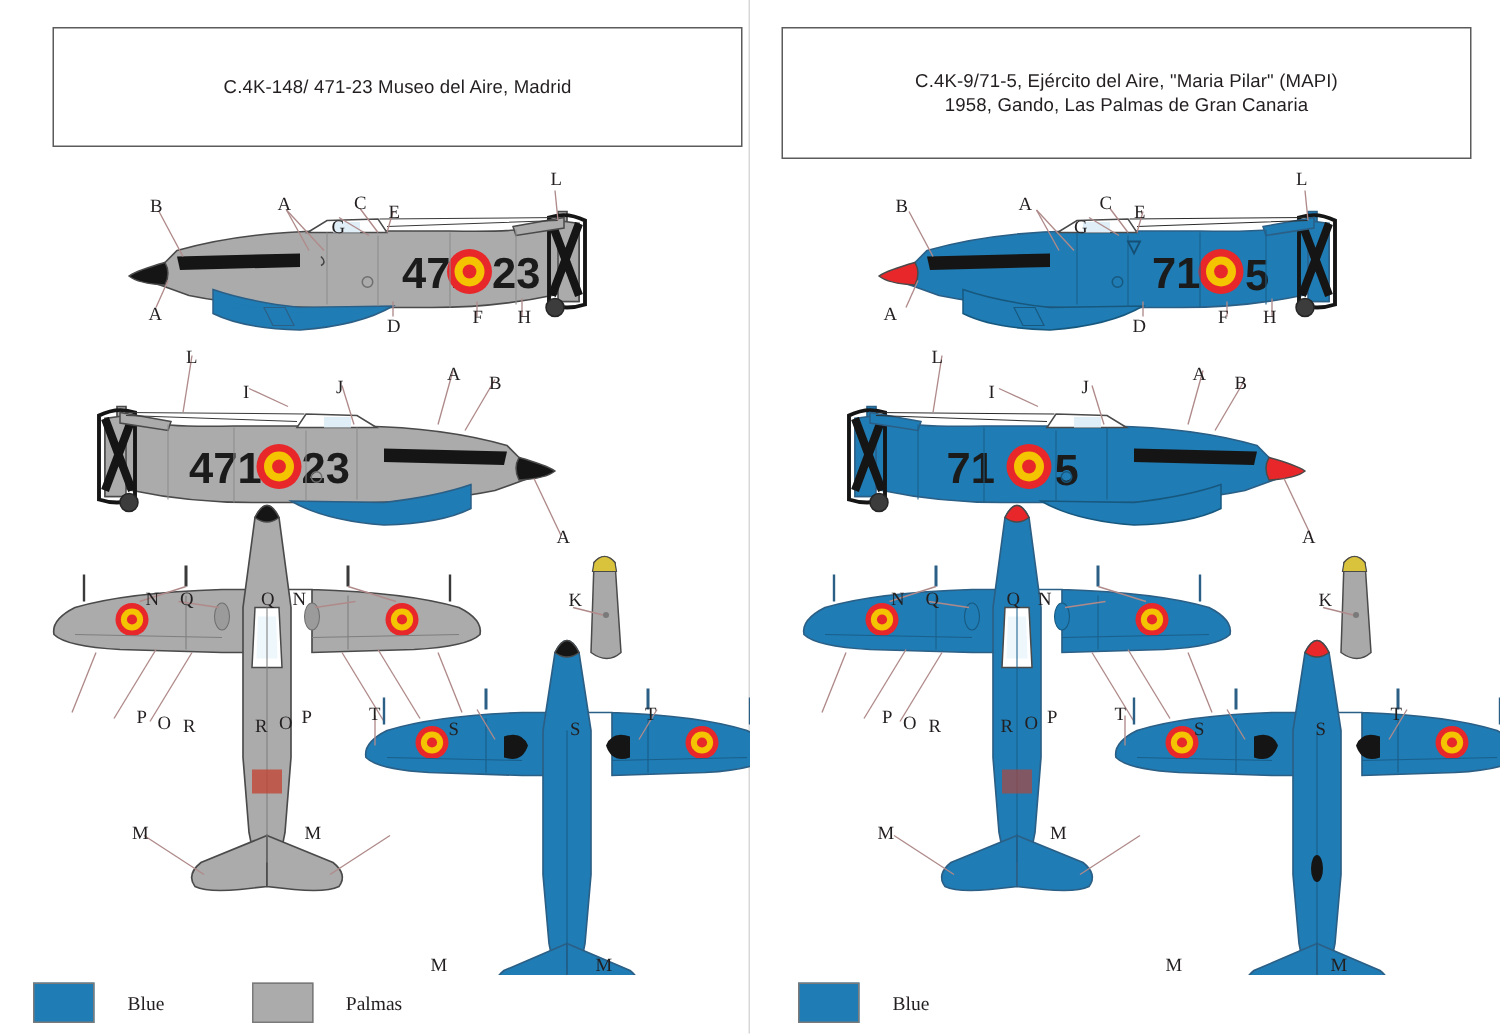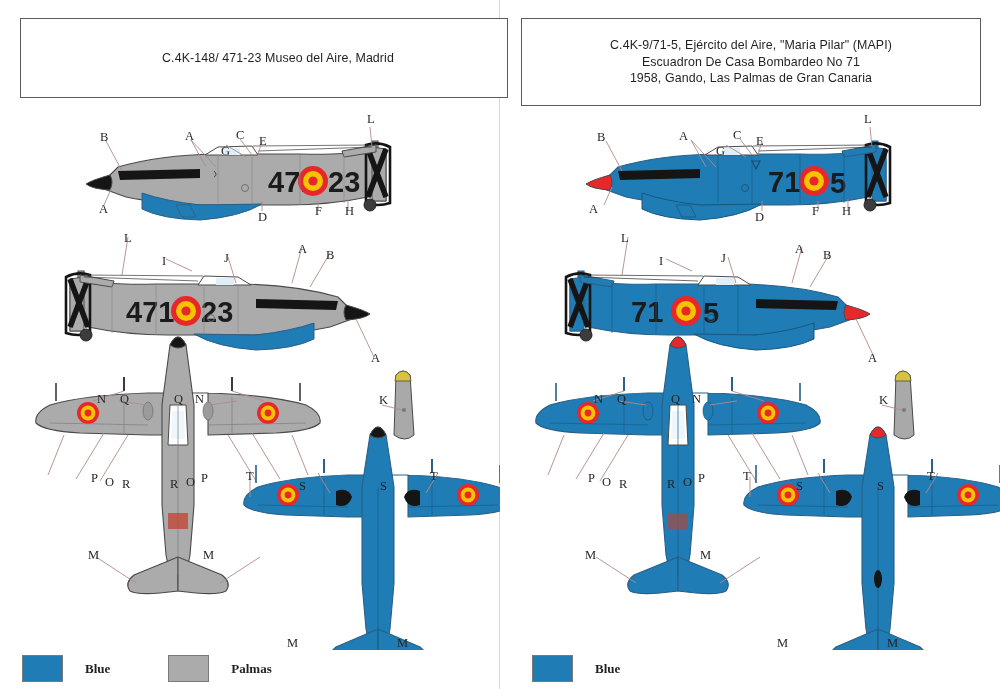--- a/index.html
+++ b/index.html
@@ -5,28 +5,28 @@
 <style>
   html,body{margin:0;padding:0;background:#ffffff;}
   body{width:1000px;height:689px;font-family:"Liberation Sans",sans-serif;color:#231f20;overflow:hidden;position:relative;}
   .sheet{position:absolute;inset:0;background:#fff;}
   .divider{position:absolute;left:499px;top:0;width:1px;height:689px;background:#d8d8d8;}
 
   
   .title-box{position:absolute;border:1.6px solid #5b5b5b;background:#fff;
      display:flex;align-items:center;justify-content:center;text-align:center;}
   .title-box .tline{font-size:12.4px;line-height:16.5px;letter-spacing:.1px;color:#231f20;}
-  #title-left{left:20px;top:18px;width:458px;height:78px;padding-left:28px;}
+  #title-left{left:35px;top:18px;width:458px;height:78px;}
   #title-right{left:521px;top:18px;width:458px;height:86px;}
 
   
   .legend{position:absolute;display:flex;align-items:center;gap:0;}
   .legend-item{display:flex;align-items:center;}
   .swatch{width:39px;height:25px;border:1px solid #7a7a7a;}
-  .legend-label{font-family:"Liberation Serif",serif;font-weight:bold;font-size:13px;margin-left:22px;color:#231f20;}
+  .legend-label{font-family:"Liberation Serif",serif;font-weight:normal;font-size:13px;margin-left:22px;color:#231f20;}
   #legend-left{left:22px;top:655px;}
   #legend-left .legend-item+.legend-item{margin-left:58px;}
   #legend-right{left:532px;top:655px;}
 
   
   .cl{position:absolute;font-family:"Liberation Serif",serif;font-size:12.5px;color:#231f20;
       line-height:1;user-select:none;}
 
   svg{display:block;}
   .art{position:absolute;}
@@ -41,21 +41,20 @@
 
   <div class="title-box" id="title-left">
     <div class="ttl-wrap">
       <div class="tline">C.4K-148/ 471-23 Museo del Aire, Madrid</div>
     </div>
   </div>
 
   <div class="title-box" id="title-right">
     <div class="ttl-wrap">
       <div class="tline">C.4K-9/71-5, Ejército del Aire, "Maria Pilar" (MAPI)</div>
-      <div class="tline">Escuadron De Casa Bombardeo No 71</div>
       <div class="tline">1958, Gando, Las Palmas de Gran Canaria</div>
     </div>
   </div>
 
   <svg class="art" id="art-left" style="left:0;top:105px;" width="500" height="545" viewBox="0 0 500 545">
     <defs>
 
       <g id="roundelL">
         <circle r="15" fill="#e8272b"></circle>
         <circle r="10" fill="#f5c400"></circle>

